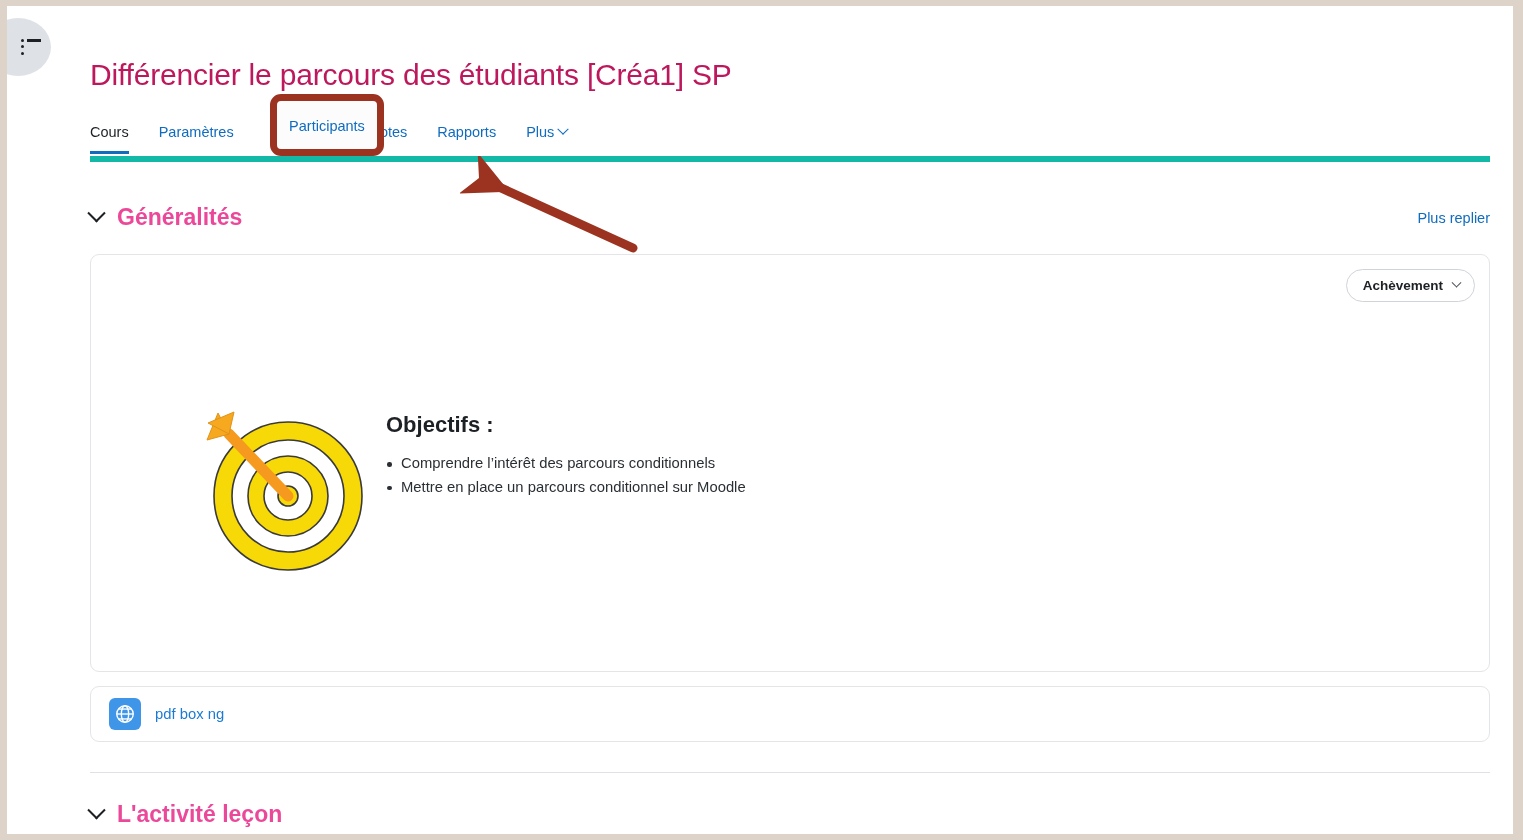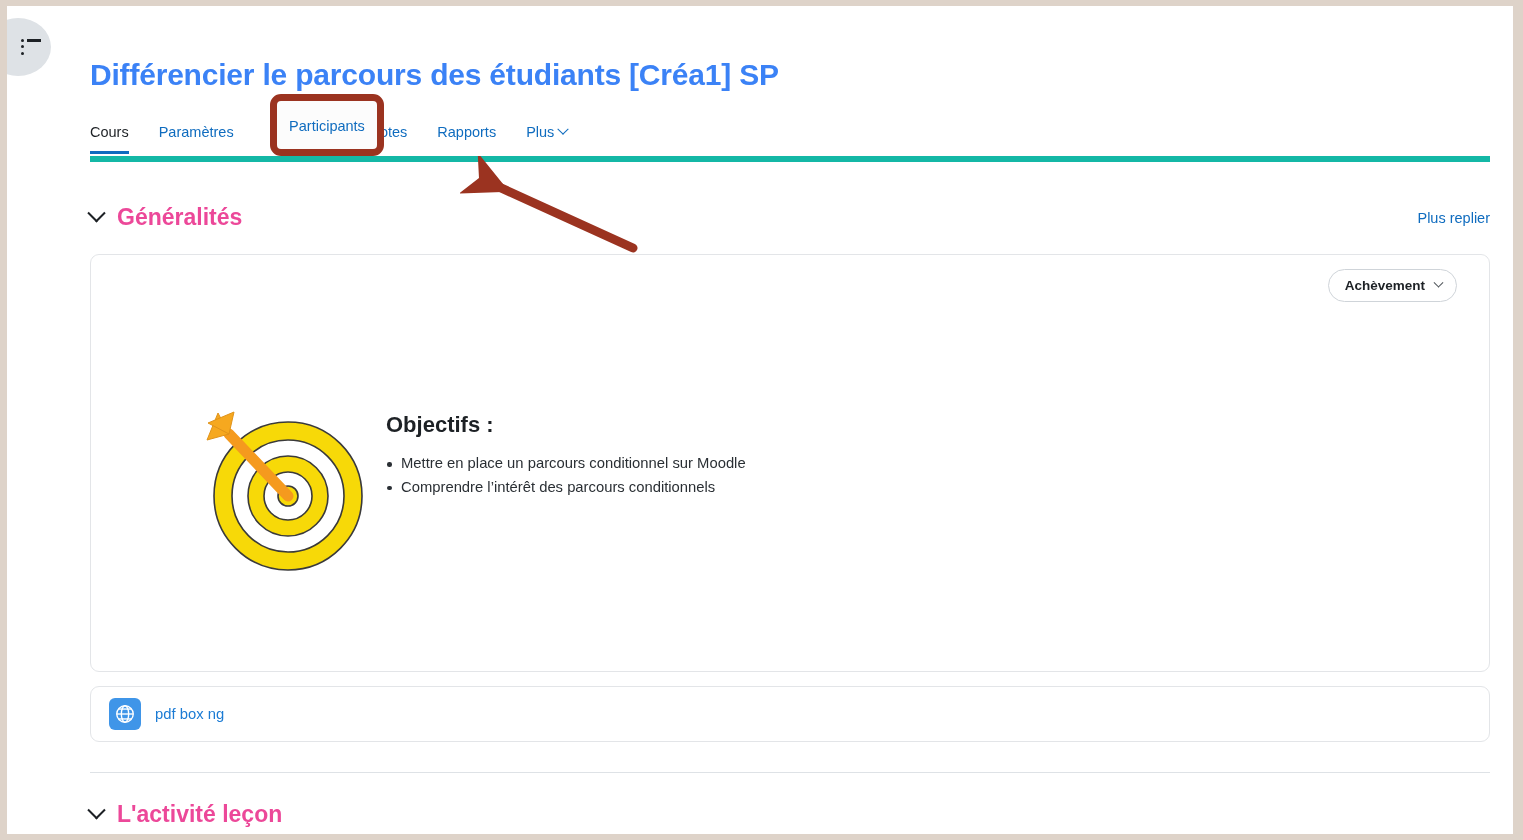--- a/index.html
+++ b/index.html
@@ -72,22 +72,22 @@
   #content {
     position: absolute;
     left: 83px;
     top: 0;
     width: 1400px;
     height: 100%;
   }
 
   #page-title {
     font-size: 30px;
-    font-weight: bold;
-    color: #3b82f6;
+    font-weight: normal;
+    color: #be185d;
     letter-spacing: -0.2px;
     margin-top: 52px;
   }
 
   
   #tabbar {
     position: relative;
     margin-top: 24px;
     height: 46px;
     border-bottom: 6px solid #14b8a6;
@@ -191,21 +191,21 @@
     border-radius: 9px;
     background: #fff;
     position: relative;
   }
   #summary-card {
     margin-top: 23px;
     height: 418px;
   }
   #completion-btn {
     position: absolute;
-    right: 32px;
+    right: 14px;
     top: 14px;
     border: 1px solid #cfd4d9;
     border-radius: 19px;
     background: #fff;
     padding: 8px 14px 8px 16px;
     font-size: 13.5px;
     font-weight: bold;
     color: #1d2125;
     display: flex;
     align-items: center;
@@ -381,22 +381,22 @@
 
               <path d="M33,34 L22,13 L11,40 Z" fill="#f6a81f" stroke="#e0931a" stroke-width="1"></path>
               <path d="M33,34 L12,23 L38,12 Z" fill="#f6a81f" stroke="#e0931a" stroke-width="1"></path>
               <circle cx="92" cy="96" r="4.5" fill="#f59a1e"></circle>
             </svg>
           </div>
 
           <div id="objectives">
             <h3>Objectifs :</h3>
             <ul>
+              <li>Comprendre l’intérêt des parcours conditionnels</li>
               <li>Mettre en place un parcours conditionnel sur Moodle</li>
-              <li>Comprendre l’intérêt des parcours conditionnels</li>
             </ul>
           </div>
 
         </div>
       </div>
 
       <div class="card" id="activity-card">
         <span id="globe-badge">
           <svg width="22" height="22" viewBox="0 0 24 24" fill="none" stroke="#ffffff" stroke-width="1.5">
             <circle cx="12" cy="12" r="9"></circle>

